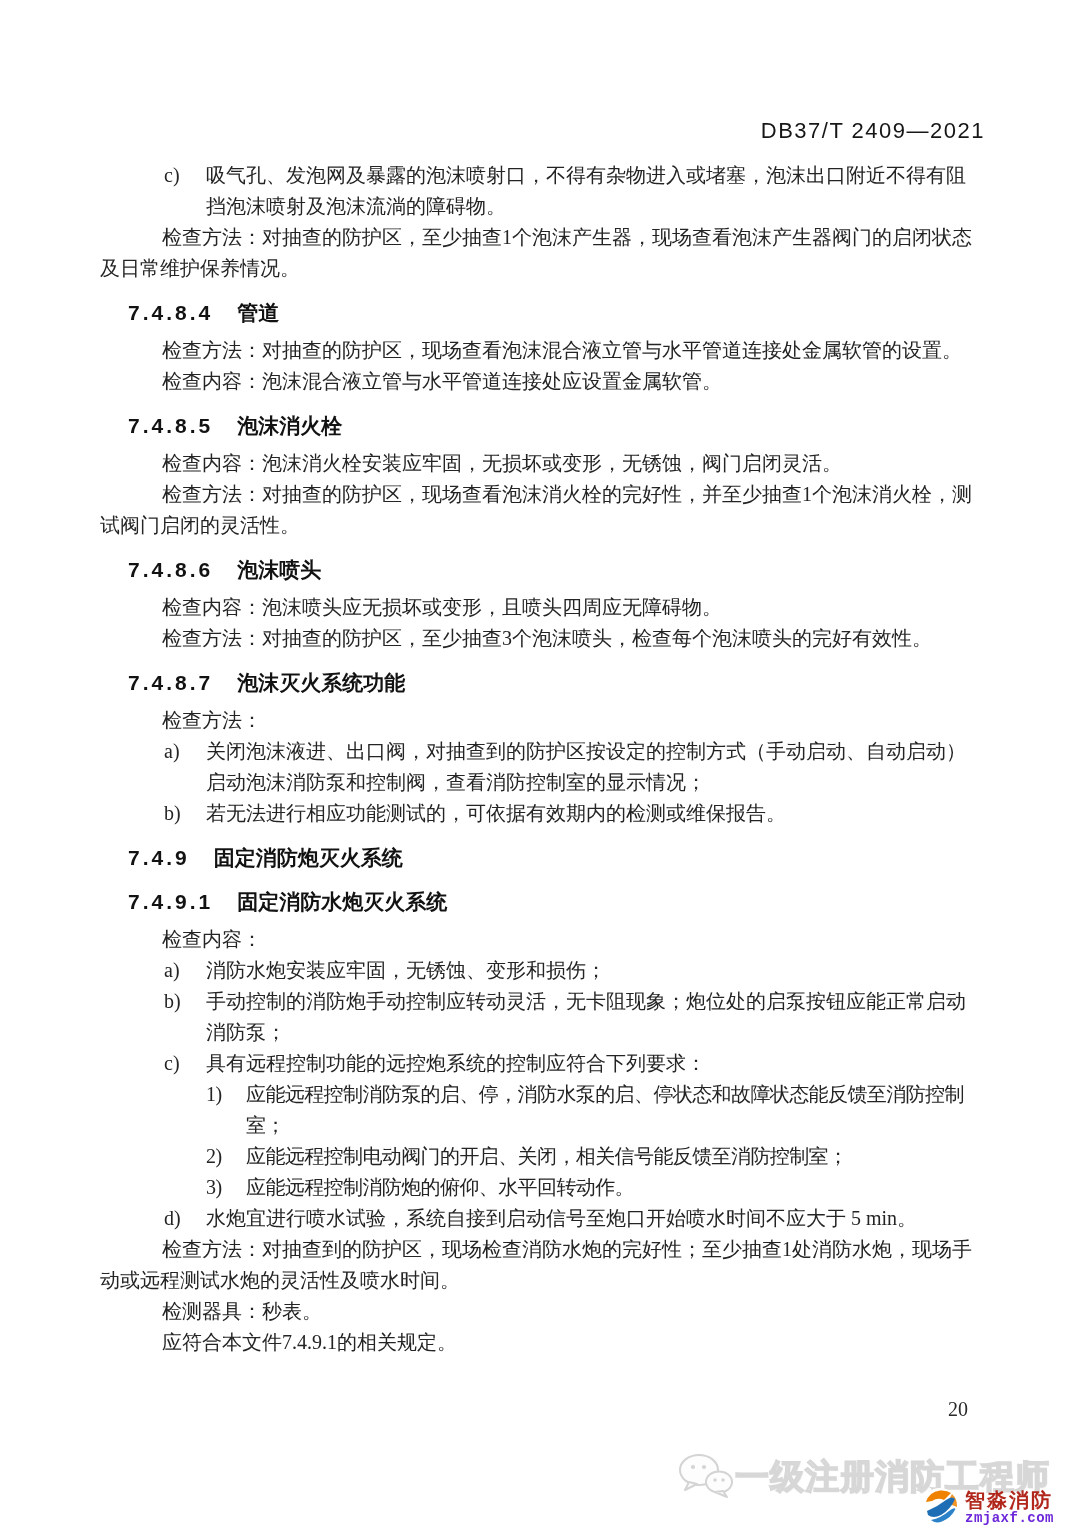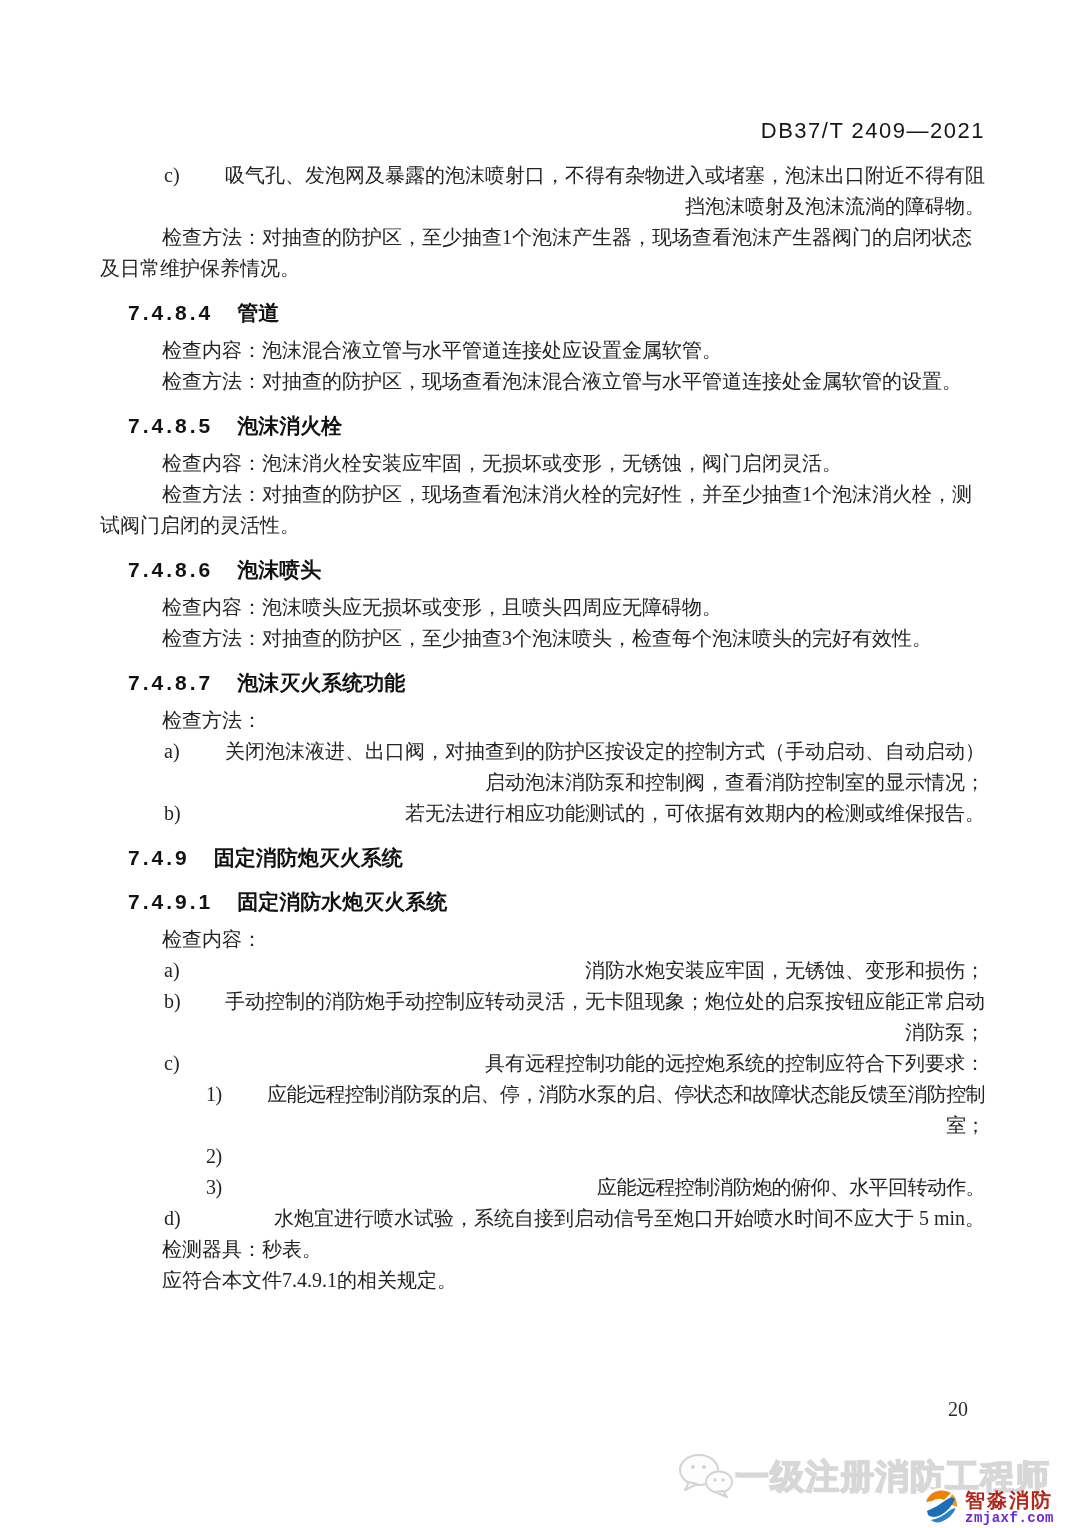--- a/index.html
+++ b/index.html
@@ -22,21 +22,21 @@
     font-family:"Liberation Sans", sans-serif;
     font-weight:bold; font-size:21px; color:#121212;
     margin:13px 0 7px; padding-left:28px; line-height:31px;
   }
   .sec-num { letter-spacing:3px; margin-right:24px;text-align:right; }
   .li { display:flex; }
   .li1 { padding-left:64px; }
   .li2 { padding-left:106px; letter-spacing:-0.6px; }
   .li-marker { flex:0 0 42px; }
   .li2 .li-marker { flex:0 0 40px; }
-  .li-text { flex:1;text-align:right; }
+  .li-text { flex:1; }
   .page-number {
     position:absolute; top:1398px; right:112px;
     font-size:20px; color:#2a2a2a; font-family:"Liberation Serif", serif;
   }
   .watermark {
     position:absolute; top:1452px; right:30px;
     display:flex; align-items:center; 
     pointer-events:none;
   }
   .wm-text {
@@ -70,22 +70,22 @@
     <span>DB37/T 2409—2021</span>
   </div>
 
   <div class="doc-body" id="doc-body">
       <div class="li li1">
         <span class="li-marker">c)</span>
         <span class="li-text">吸气孔、发泡网及暴露的泡沫喷射口，不得有杂物进入或堵塞，泡沫出口附近不得有阻挡泡沫喷射及泡沫流淌的障碍物。</span>
       </div>
       <p class="para">检查方法：对抽查的防护区，至少抽查1个泡沫产生器，现场查看泡沫产生器阀门的启闭状态及日常维护保养情况。</p>
       <div class="sec-heading"><span class="sec-num">7.4.8.4</span><span class="sec-title">管道</span></div>
+      <p class="para">检查方法：对抽查的防护区，现场查看泡沫混合液立管与水平管道连接处金属软管的设置。</p>
       <p class="para">检查内容：泡沫混合液立管与水平管道连接处应设置金属软管。</p>
-      <p class="para">检查方法：对抽查的防护区，现场查看泡沫混合液立管与水平管道连接处金属软管的设置。</p>
       <div class="sec-heading"><span class="sec-num">7.4.8.5</span><span class="sec-title">泡沫消火栓</span></div>
       <p class="para">检查内容：泡沫消火栓安装应牢固，无损坏或变形，无锈蚀，阀门启闭灵活。</p>
       <p class="para">检查方法：对抽查的防护区，现场查看泡沫消火栓的完好性，并至少抽查1个泡沫消火栓，测试阀门启闭的灵活性。</p>
       <div class="sec-heading"><span class="sec-num">7.4.8.6</span><span class="sec-title">泡沫喷头</span></div>
       <p class="para">检查内容：泡沫喷头应无损坏或变形，且喷头四周应无障碍物。</p>
       <p class="para">检查方法：对抽查的防护区，至少抽查3个泡沫喷头，检查每个泡沫喷头的完好有效性。</p>
       <div class="sec-heading"><span class="sec-num">7.4.8.7</span><span class="sec-title">泡沫灭火系统功能</span></div>
       <p class="para">检查方法：</p>
       <div class="li li1">
         <span class="li-marker">a)</span>
@@ -109,29 +109,31 @@
       <div class="li li1">
         <span class="li-marker">c)</span>
         <span class="li-text">具有远程控制功能的远控炮系统的控制应符合下列要求：</span>
       </div>
       <div class="li li2">
         <span class="li-marker">1)</span>
         <span class="li-text">应能远程控制消防泵的启、停，消防水泵的启、停状态和故障状态能反馈至消防控制室；</span>
       </div>
       <div class="li li2">
         <span class="li-marker">2)</span>
+        <span class="li-text">应能远程控制电动阀门的开启、关闭，相关信号能反馈至消防控制室；</span>
       </div>
       <div class="li li2">
         <span class="li-marker">3)</span>
         <span class="li-text">应能远程控制消防炮的俯仰、水平回转动作。</span>
       </div>
       <div class="li li1">
         <span class="li-marker">d)</span>
         <span class="li-text">水炮宜进行喷水试验，系统自接到启动信号至炮口开始喷水时间不应大于 5 min。</span>
       </div>
+      <p class="para">检查方法：对抽查到的防护区，现场检查消防水炮的完好性；至少抽查1处消防水炮，现场手动或远程测试水炮的灵活性及喷水时间。</p>
       <p class="para">检测器具：秒表。</p>
       <p class="para">应符合本文件7.4.9.1的相关规定。</p>
     </div>
 
   <div class="page-number">20</div>
 
   <div class="watermark">
     <span>
       <svg width="58" height="46" viewBox="0 0 58 46">
         <g fill="#fdfdfd" stroke="#d4d4d4" stroke-width="2">

